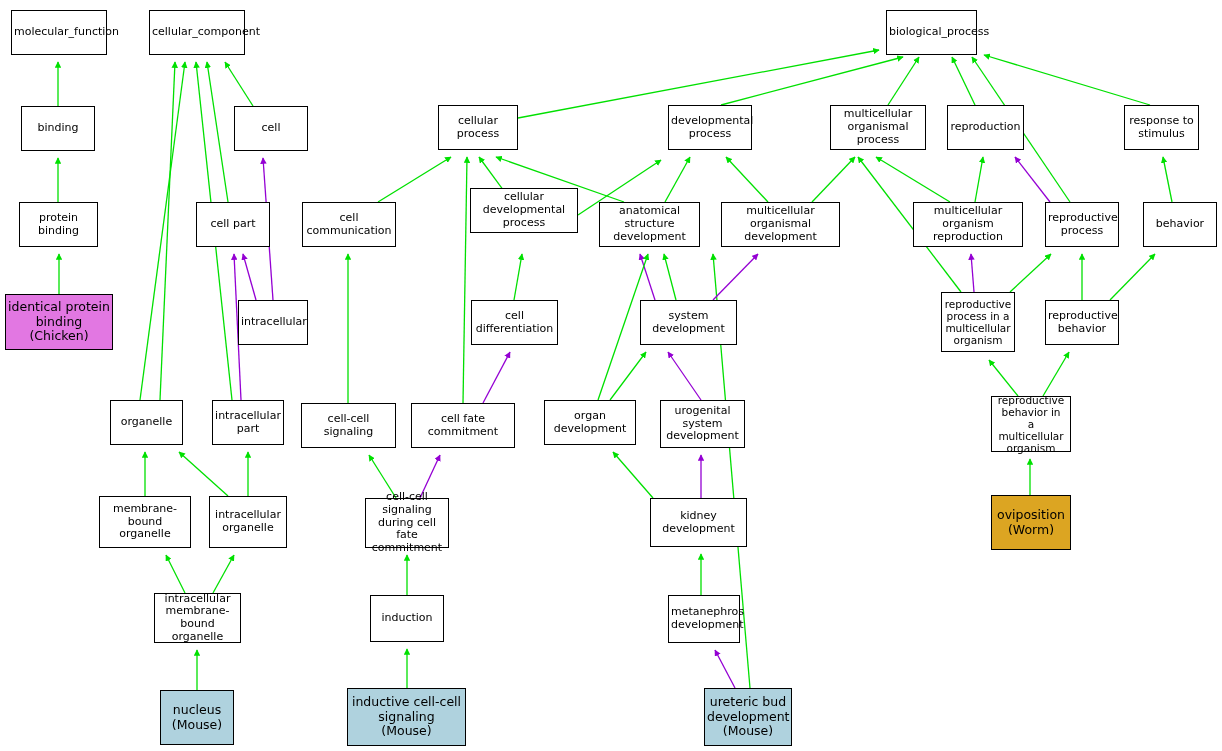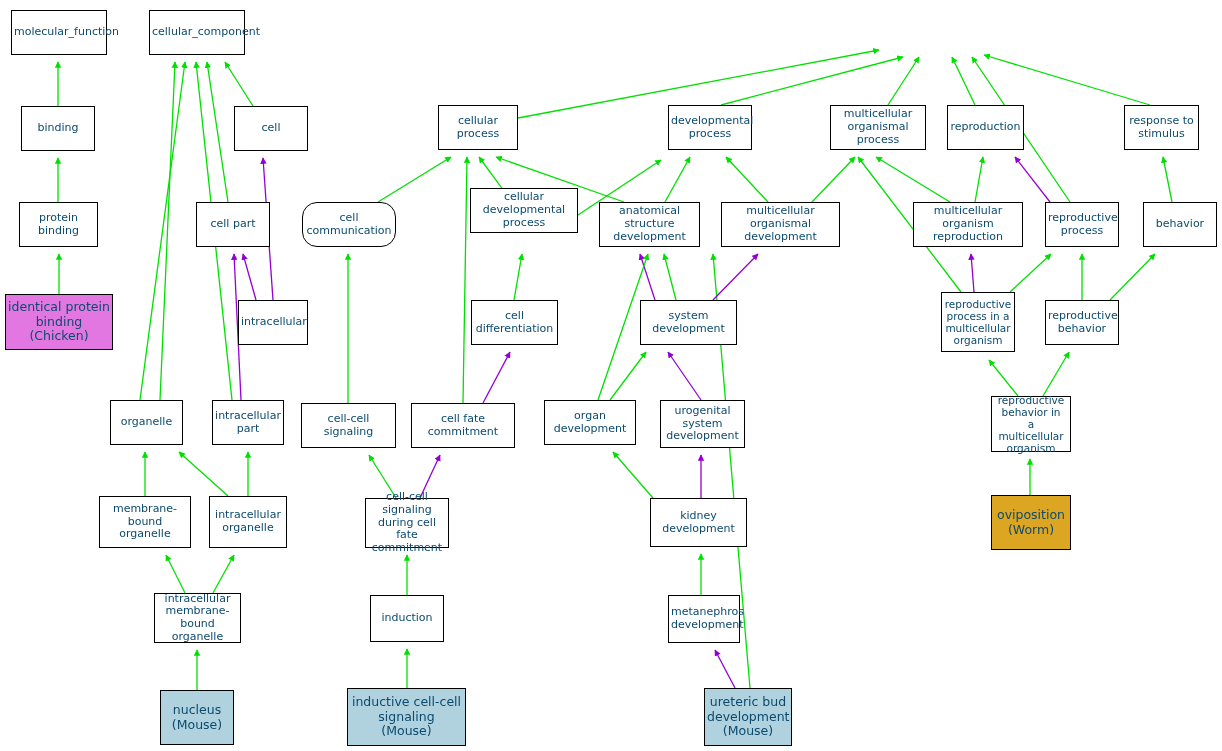--- a/index.html
+++ b/index.html
@@ -34,21 +34,21 @@
   .go-node {
     position: absolute;
     box-sizing: border-box;
     border: 1px solid #000000;
     background: #ffffff;
     display: flex;
     align-items: center;
     justify-content: center;
     text-align: center;
     line-height: 1.16;
-    color: #0c4a6e;
+    color: #000000;
     overflow: visible;
   }
   .go-node .lbl {
     display: block;
     width: 100%;
     padding: 0 2px;
     box-sizing: border-box;
     white-space: pre-line;
   }
   .sz-sm .lbl { font-size: 10.5px; }
@@ -136,20 +136,23 @@
         <path d="M 1030,495 L 1030,459" stroke="#00e000" stroke-width="1.3" fill="none" marker-end="url(#arrow-is-a)"></path>
       </g>
   </svg>
   <div id="node-layer">
       <div class="go-node fill-white sz-md" style="left: 11px; top: 10px; width: 96px; height: 45px;">
         <span class="lbl">molecular_function</span>
       </div>
       <div class="go-node fill-white sz-md" style="left: 149px; top: 10px; width: 96px; height: 45px;">
         <span class="lbl">cellular_component</span>
       </div>
+      <div class="go-node fill-white sz-md" style="left: 886px; top: 10px; width: 91px; height: 45px;">
+        <span class="lbl">biological_process</span>
+      </div>
       <div class="go-node fill-white sz-md" style="left: 21px; top: 106px; width: 74px; height: 45px;">
         <span class="lbl">binding</span>
       </div>
       <div class="go-node fill-white sz-md" style="left: 234px; top: 106px; width: 74px; height: 45px;">
         <span class="lbl">cell</span>
       </div>
       <div class="go-node fill-white sz-md" style="left: 438px; top: 105px; width: 80px; height: 45px;">
         <span class="lbl">cellular process</span>
       </div>
       <div class="go-node fill-white sz-md" style="left: 668px; top: 105px; width: 84px; height: 45px;">
@@ -166,21 +169,21 @@
       <div class="go-node fill-white sz-md" style="left: 1124px; top: 105px; width: 75px; height: 45px;">
         <span class="lbl">response to
 stimulus</span>
       </div>
       <div class="go-node fill-white sz-md" style="left: 19px; top: 202px; width: 79px; height: 45px;">
         <span class="lbl">protein binding</span>
       </div>
       <div class="go-node fill-white sz-md" style="left: 196px; top: 202px; width: 74px; height: 45px;">
         <span class="lbl">cell part</span>
       </div>
-      <div class="go-node fill-white sz-md" style="left: 302px; top: 202px; width: 94px; height: 45px; border-radius: 15px;">
+      <div class="go-node fill-white sz-md" style="left: 302px; top: 202px; width: 94px; height: 45px;">
         <span class="lbl">cell communication</span>
       </div>
       <div class="go-node fill-white sz-md" style="left: 470px; top: 188px; width: 108px; height: 45px;">
         <span class="lbl">cellular developmental
 process</span>
       </div>
       <div class="go-node fill-white sz-md" style="left: 599px; top: 202px; width: 101px; height: 45px;">
         <span class="lbl">anatomical structure
 development</span>
       </div>

